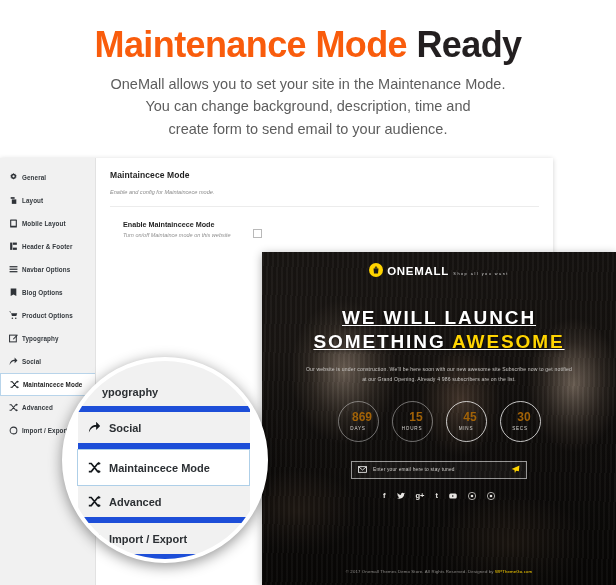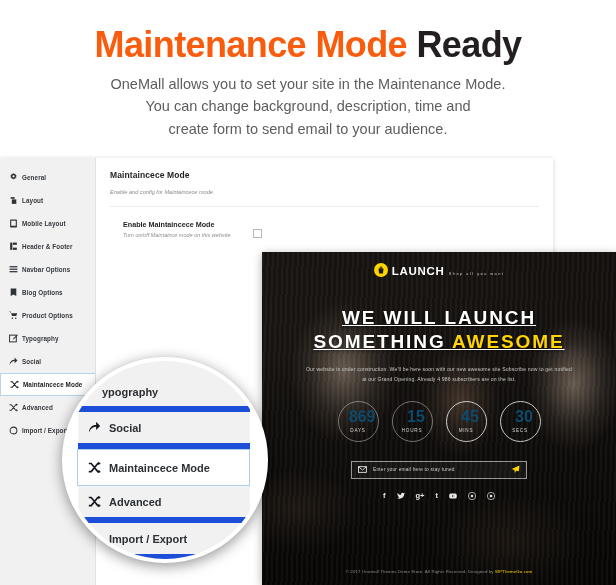--- a/index.html
+++ b/index.html
@@ -91,21 +91,21 @@
 
   .pv-desc { margin: 12px auto 0; width: 268px; font-size: 5.1px;
              line-height: 1.95; color: #c8c6c3; letter-spacing: .15px; }
 
   .pv-count { margin-top: 16px; display: flex; justify-content: center; gap: 13px; }
   .pv-circle { width: 41px; height: 41px; border-radius: 50%;
                border: 1.6px solid rgba(255,255,255,.75);
                display: flex; flex-direction: column; align-items: center;
                justify-content: center; }
   .pv-circle.dim { border-color: rgba(255,255,255,.4); }
-  .pv-num { font-size: 16px; font-weight: bold; line-height: 1; color: #0c4a6e; padding-left: 8px; }
+  .pv-num { font-size: 12px; font-weight: bold; line-height: 1; color: #a16207; padding-left: 8px; }
   .pv-unit { font-size: 4.6px; letter-spacing: .8px; margin-top: 3px;
              color: #d6d4d1; }
 
   .pv-form { margin: 19px auto 0; width: 176px; height: 18px;
              border: 1px solid rgba(255,255,255,.55);
              display: flex; align-items: center; padding: 0 6px;
              background: rgba(255,255,255,.045); }
   .pv-form svg.mail { width: 9px; height: 9px; stroke: #fff; fill: none;
                       stroke-width: 1.4; flex: 0 0 9px; }
   .pv-form .ph { flex: 1; text-align: left; margin-left: 6px; font-size: 4.8px;
@@ -277,21 +277,21 @@
     <div class="pv-photo"></div>
     <div class="pv-content">
 
       <div class="pv-logo">
         <span class="pv-logo-mark">
           <svg viewBox="0 0 16 16">
               <path d="M3 5h10l-1 10H4zM5.5 5V3.5a2.5 2.5 0 015 0V5h-1.6V3.5a.9.9 0 10-1.8 0V5z"></path>
             </svg>
         </span>
         <span class="pv-logo-txt">
-          <span class="pv-logo-name">LAUNCH</span>
+          <span class="pv-logo-name">ONEMALL</span>
           <span class="pv-logo-tag">Shop all you want</span>
         </span>
       </div>
 
       <div class="pv-head">
         <div>WE WILL LAUNCH</div>
         <div>
           <span>SOMETHING </span><span class="pv-yellow">AWESOME</span>
         </div>
       </div>

